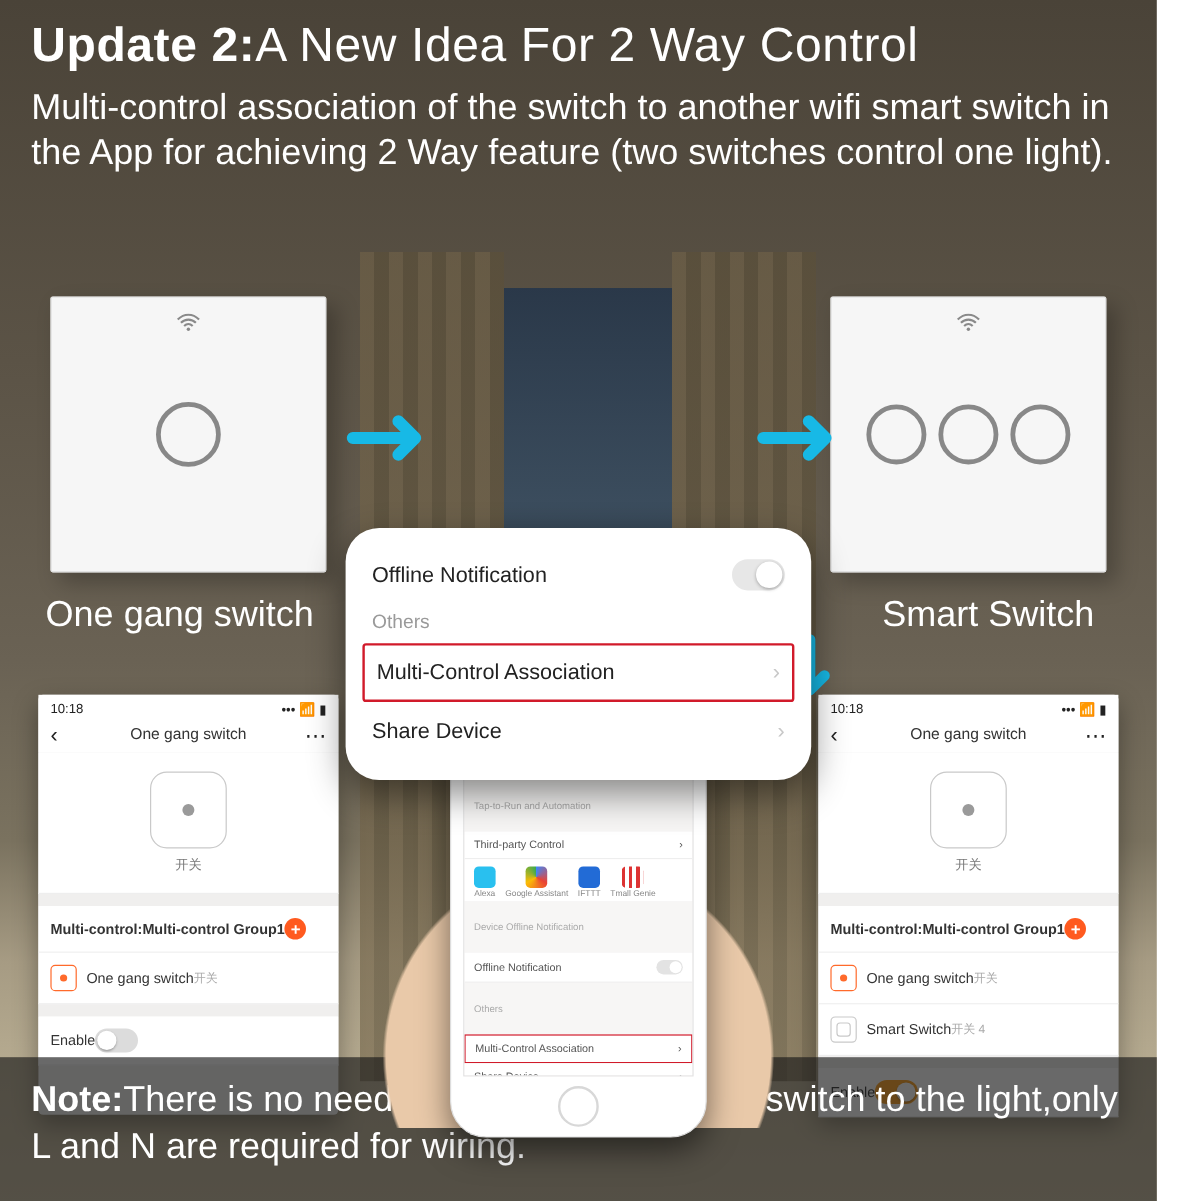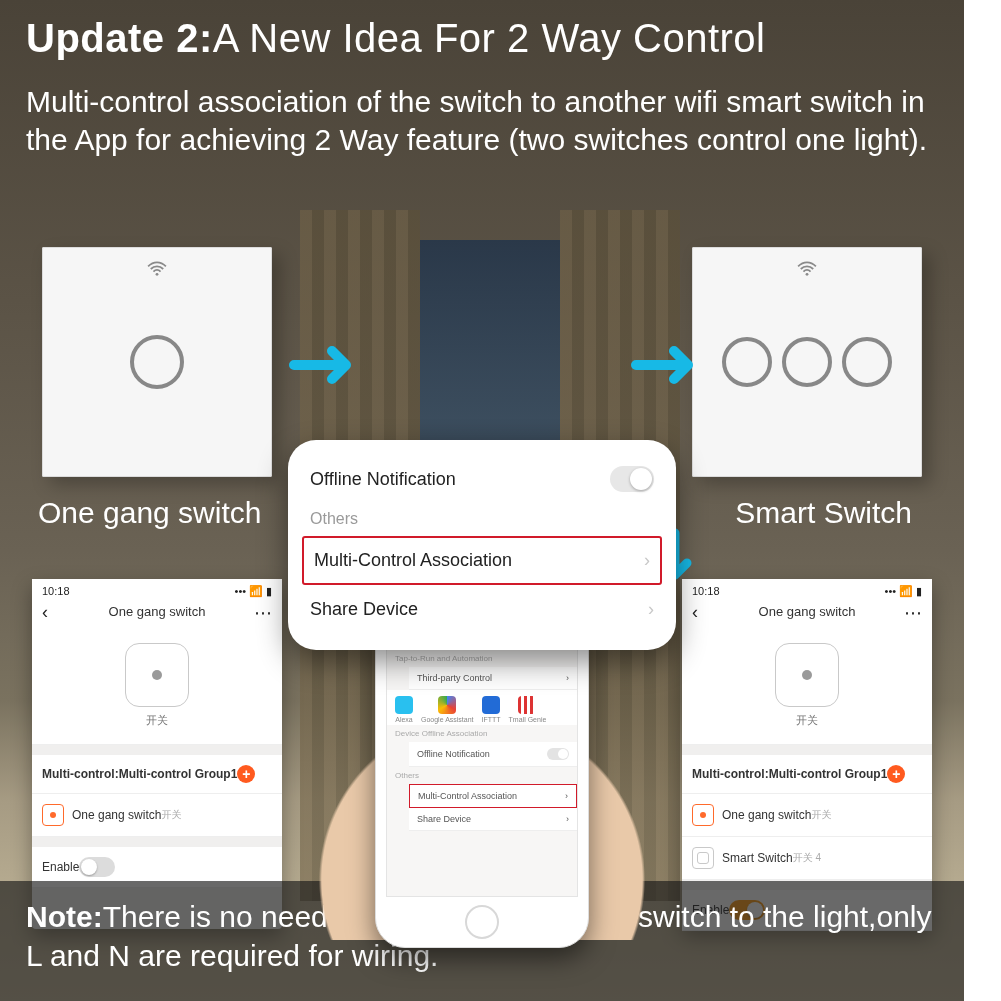--- a/index.html
+++ b/index.html
@@ -14,21 +14,21 @@
   .curtain.r { left:560px; }
   .window { position:absolute; left:420px; top:240px; width:140px; height:360px; background:linear-gradient(180deg,#22344a,#344a60 50%,#1c2833); opacity:.85; }
 
   .hdr {
     position:absolute; left:0; right:0; top:0;
     padding: 16px 26px 18px;
     color:#fff;
   }
   .hdr h1 { font-size:40px; font-weight:400; letter-spacing:.5px; }
   .hdr h1 b { font-weight:700; }
-  .hdr p  { margin-top:22px; font-size:30px; line-height:1.25; font-weight:300; }
+  .hdr p  { margin-top:10px; font-size:30px; line-height:1.25; font-weight:300; }
 
   .note {
     position:absolute; left:0; right:0; bottom:0;
     padding:16px 26px 26px; color:#fff;
     background:rgba(25,25,25,.65);
     font-size:30px; line-height:1.3; font-weight:300;
   }
   .note b { font-weight:700; }
 
   
@@ -109,22 +109,22 @@
     background: radial-gradient(circle at 50% 80%, #e9c9a9 0 55%, transparent 56%);
   }
   .phone {
     position:absolute; left:50%; top:618px; transform:translateX(-50%);
     width:214px; height:330px; background:#fff; border-radius:30px;
     box-shadow:0 10px 26px rgba(0,0,0,.5); z-index:4; overflow:hidden;
     border:1px solid #ddd;
   }
   .phone .screen{position:absolute;left:10px;right:10px;top:30px;bottom:50px;background:#f7f6f5;border:1px solid #e4e4e4;overflow:hidden;font-size:9px;color:#555;}
   .phone .home{position:absolute;left:50%;bottom:8px;transform:translateX(-50%);width:34px;height:34px;border-radius:50%;border:2px solid #d8d8d8;}
-  .phone .screen .sec{background:#fff;border-bottom:1px solid #eee;padding:6px 8px;display:flex;justify-content:space-between;align-items:center;margin-left:22px;}
-  .phone .screen .lbl{color:#aaa;padding:4px 8px;font-size:8px;background:#f7f6f5;}
+  .phone .screen .sec{background:#fff;border-bottom:1px solid #eee;padding:6px 8px;display:flex;justify-content:space-between;align-items:center;}
+  .phone .screen .lbl{color:#aaa;padding:17px 8px;font-size:8px;background:#f7f6f5;}
   .phone .screen .apps{display:flex;gap:8px;padding:6px 8px 2px;background:#fff;}
   .phone .screen .app{display:flex;flex-direction:column;align-items:center;gap:2px;font-size:7px;color:#888;}
   .phone .screen .app .ai{width:18px;height:18px;border-radius:4px;}
   .phone .screen .hlrow{border:1.5px solid #d11a2a;}
   .phone .screen .tgl{width:22px;height:12px;border-radius:6px;background:#e3e3e3;position:relative;}
   .phone .screen .tgl::after{content:"";position:absolute;width:10px;height:10px;border-radius:50%;background:#fff;top:1px;right:1px;}
 </style>
 </head>
 <body>
 
@@ -280,21 +280,21 @@
           </div>
         <div class="app">
             <div class="ai" style="background:#226bd6"></div>
             <span>IFTTT</span>
           </div>
         <div class="app">
             <div class="ai" style="background:repeating-linear-gradient(90deg,#d33,#d33 3px,#fff 3px,#fff 6px)"></div>
             <span>Tmall Genie</span>
           </div>
       </div>
-      <div class="lbl">Device Offline Association</div>
+      <div class="lbl">Device Offline Notification</div>
       <div class="sec">
           <span>Offline Notification</span>
           <span class="tgl"></span>
         </div>
       <div class="lbl">Others</div>
       <div class="sec hlrow">
           <span>Multi-Control Association</span>
           <span>›</span>
         </div>
       <div class="sec">

